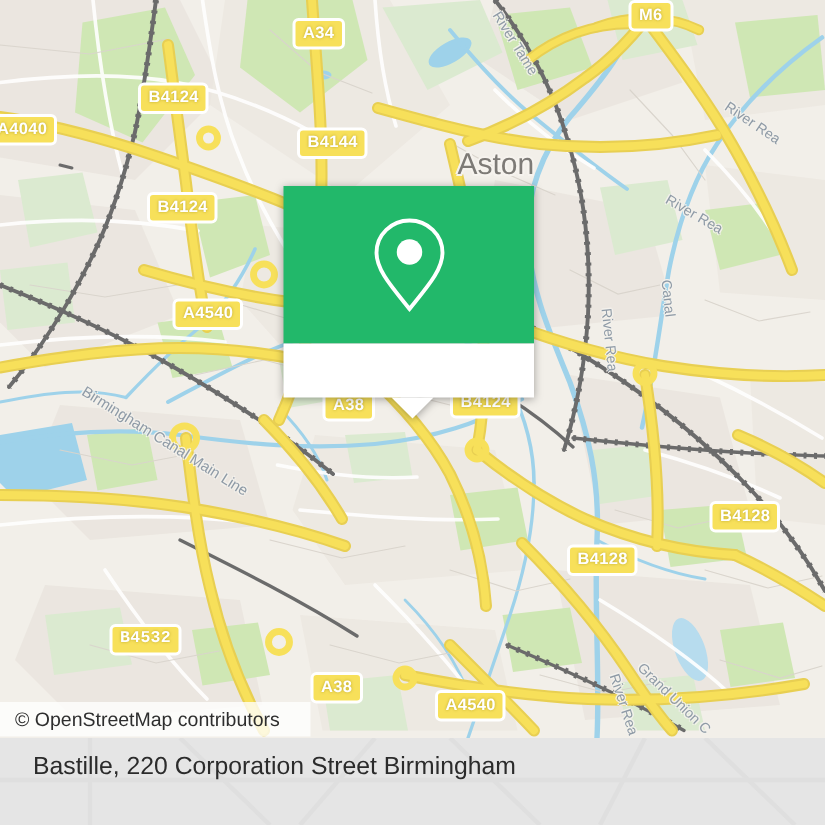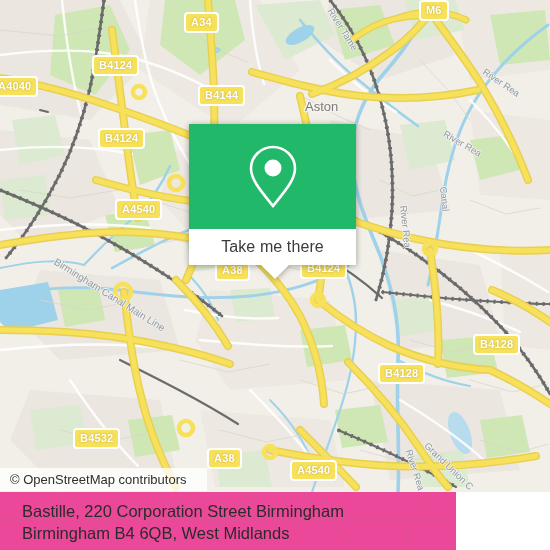--- a/index.html
+++ b/index.html
@@ -31,21 +31,21 @@
     letter-spacing:.2px;
     text-shadow:0 0 2px rgba(140,120,0,.55);
     white-space:nowrap;
     box-sizing:border-box;
   }
 
   
   .place{
     position:absolute;
     color:#7d7a76;
-    font-size:13px;
+    font-size:20px;
     white-space:nowrap;
     text-shadow:
       -1.5px 0 #f6f3ee, 1.5px 0 #f6f3ee, 0 -1.5px #f6f3ee, 0 1.5px #f6f3ee,
       -1px -1px #f6f3ee, 1px -1px #f6f3ee, -1px 1px #f6f3ee, 1px 1px #f6f3ee;
   }
 
   
   .waterlabel{
     position:absolute;
     color:#8e9aa6;
@@ -85,22 +85,22 @@
   .attrib{
     position:absolute;left:0;top:468px;
     background:rgba(255,255,255,.78);
     padding:4px 20px 4px 10px;
     font-size:13px;color:#2e2e2e;
     white-space:nowrap;
   }
 
   
   .footer{
-    position:absolute;left:0;top:492px;width:456px;height:58px;
-    background:#ec4899;overflow:hidden;
+    position:absolute;left:0;top:492px;width:550px;height:58px;
+    background:#e5e5e5;overflow:hidden;
   }
   .footer-watermark{
     position:absolute;left:0;top:-492px;width:550px;height:550px;
     opacity:.06;pointer-events:none;
   }
   .footer-text{
     position:absolute;left:22px;top:8px;
     color:#2b2b2b;font-size:16.5px;line-height:22px;
     max-width:360px;
   }
@@ -342,62 +342,60 @@
 
     <div class="waterlabel" style="left:335px;top:6px;transform:rotate(58deg);transform-origin:left top;">River Tame</div>
     <div class="waterlabel" style="left:487px;top:66px;transform:rotate(34deg);transform-origin:left top;">River Rea</div>
     <div class="waterlabel" style="left:409px;top:205px;transform:rotate(84deg);transform-origin:left top;">River Rea</div>
     <div class="waterlabel" style="left:447px;top:128px;transform:rotate(30deg);transform-origin:left top;">River Rea</div>
     <div class="waterlabel" style="left:414px;top:448px;transform:rotate(72deg);transform-origin:left top;">River Rea</div>
     <div class="waterlabel" style="left:449px;top:186px;transform:rotate(84deg);transform-origin:left top;">Canal</div>
     <div class="waterlabel" style="left:430px;top:440px;transform:rotate(44deg);transform-origin:left top;">Grand Union C</div>
     <div class="waterlabel" style="left:58px;top:256px;transform:rotate(32deg);transform-origin:left top;font-size:10px;">Birmingham Canal Main Line</div>
 
-    <div class="shield" style="left:184px;top:12px;text-align:right;">A34</div>
+    <div class="shield" style="left:195px;top:12px;text-align:right;">A34</div>
     <div class="shield" style="left:419px;top:0px;">M6</div>
     <div class="shield" style="left:92px;top:55px;">B4124</div>
     <div class="shield" style="left:-9px;top:76px;">A4040</div>
     <div class="shield" style="left:198px;top:85px;text-align:right;">B4144</div>
     <div class="shield" style="left:98px;top:128px;">B4124</div>
     <div class="shield" style="left:115px;top:199px;">A4540</div>
     <div class="shield" style="left:215px;top:260px;">A38</div>
     <div class="shield" style="left:300px;top:258px;">B4124</div>
     <div class="shield" style="left:473px;top:334px;">B4128</div>
     <div class="shield" style="left:378px;top:363px;">B4128</div>
-    <div class="shield" style="left:73px;top:428px;">B4532</div>
+    <div class="shield" style="left:73px;top:416px;font-family:Liberation Mono, monospace;">B4532</div>
     <div class="shield" style="left:207px;top:448px;">A38</div>
     <div class="shield" style="left:290px;top:460px;">A4540</div>
 
     <div class="attrib">© OpenStreetMap contributors</div>
   </div>
 
   <div class="callout">
     <div class="callout-top">
       <svg width="54" height="68" viewBox="0 0 54 68">
         <path d="M27 4 C 15 4, 5 13.5, 5 25.5 C 5 37, 15 48, 27 63 C 39 48, 49 37, 49 25.5 C 49 13.5, 39 4, 27 4 Z" fill="none" stroke="#ffffff" stroke-width="2.6"></path>
         <circle cx="27" cy="25" r="8.5" fill="#ffffff"></circle>
       </svg>
     </div>
     <div class="callout-bottom">
-      <span>Take me there</span>
       <div class="callout-tail"></div>
     </div>
   </div>
 
   <div class="footer">
     <svg class="footer-watermark" viewBox="0 0 550 550">
       <g stroke="#888" fill="none" stroke-width="3">
         <path d="M120 492 L180 550"></path>
         <path d="M250 492 L200 550"></path>
         <path d="M300 492 L360 550"></path>
         <path d="M430 492 L400 550"></path>
         <path d="M470 492 L530 550"></path>
         <path d="M60 492 L60 550"></path>
         <path d="M0 520 L550 520"></path>
       </g>
     </svg>
     <div class="footer-text">
       <div>Bastille, 220 Corporation Street Birmingham</div>
-      <div>Birmingham B4 6QB, West Midlands</div>
     </div>
   </div>
 
 </div>
 
 </body></html>

